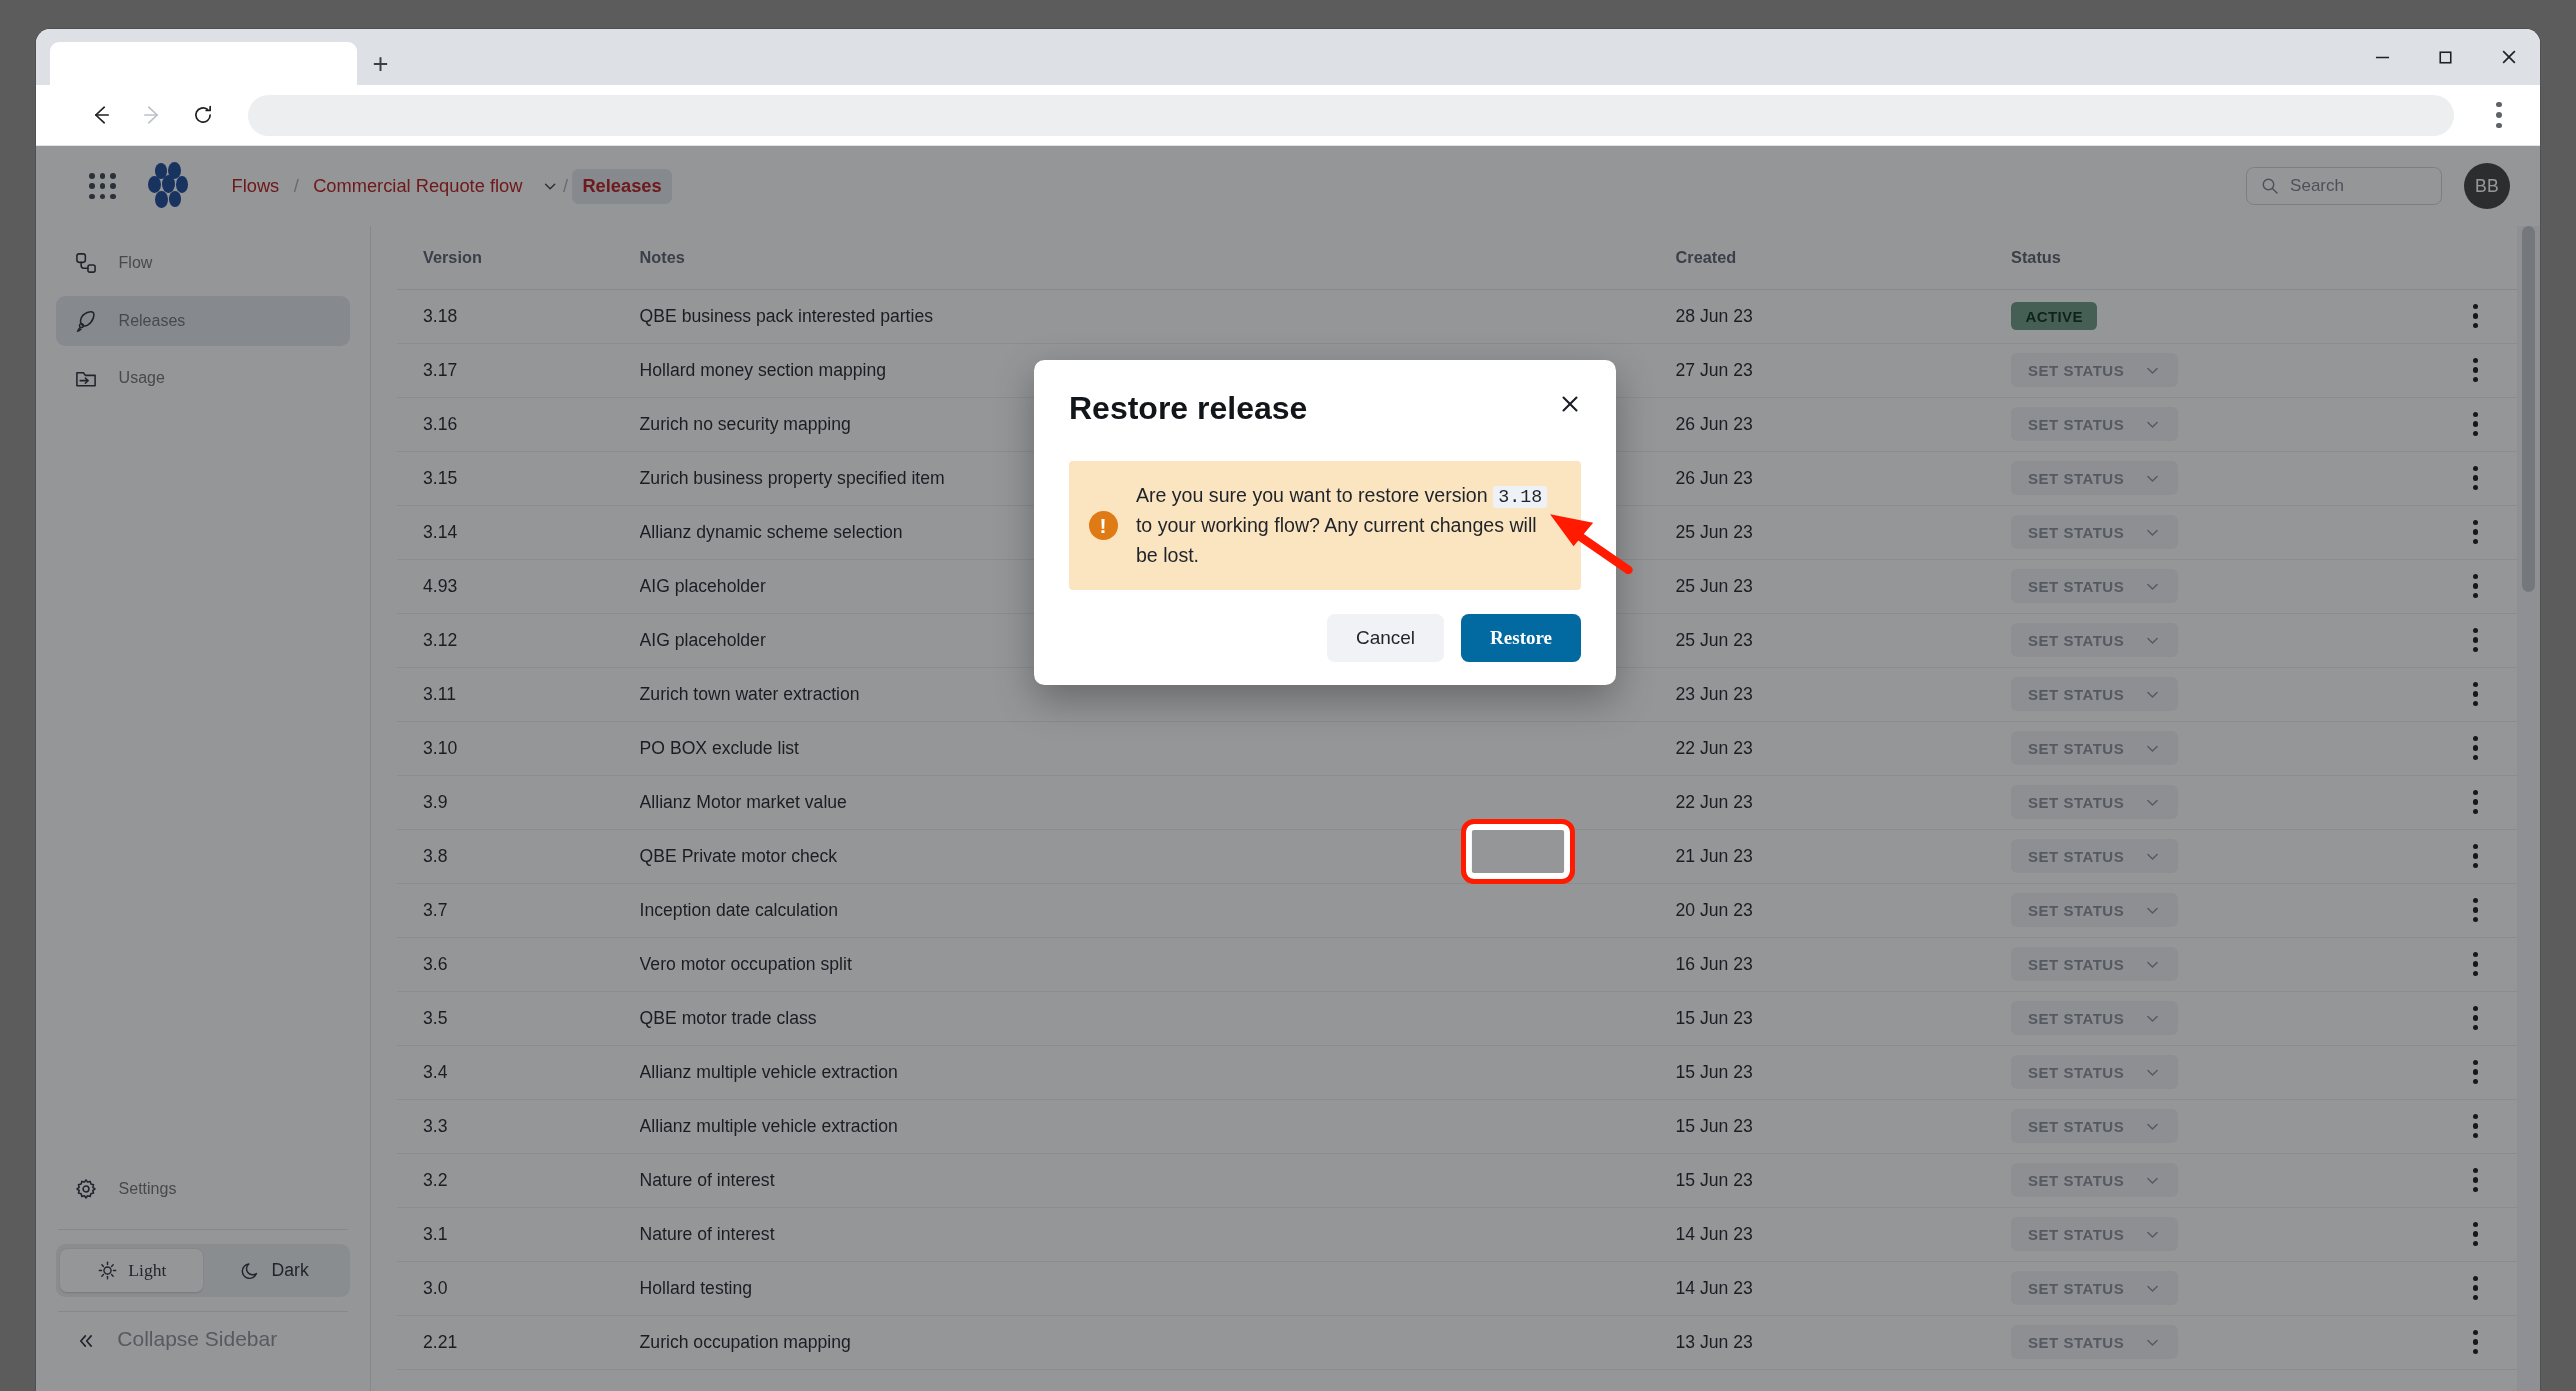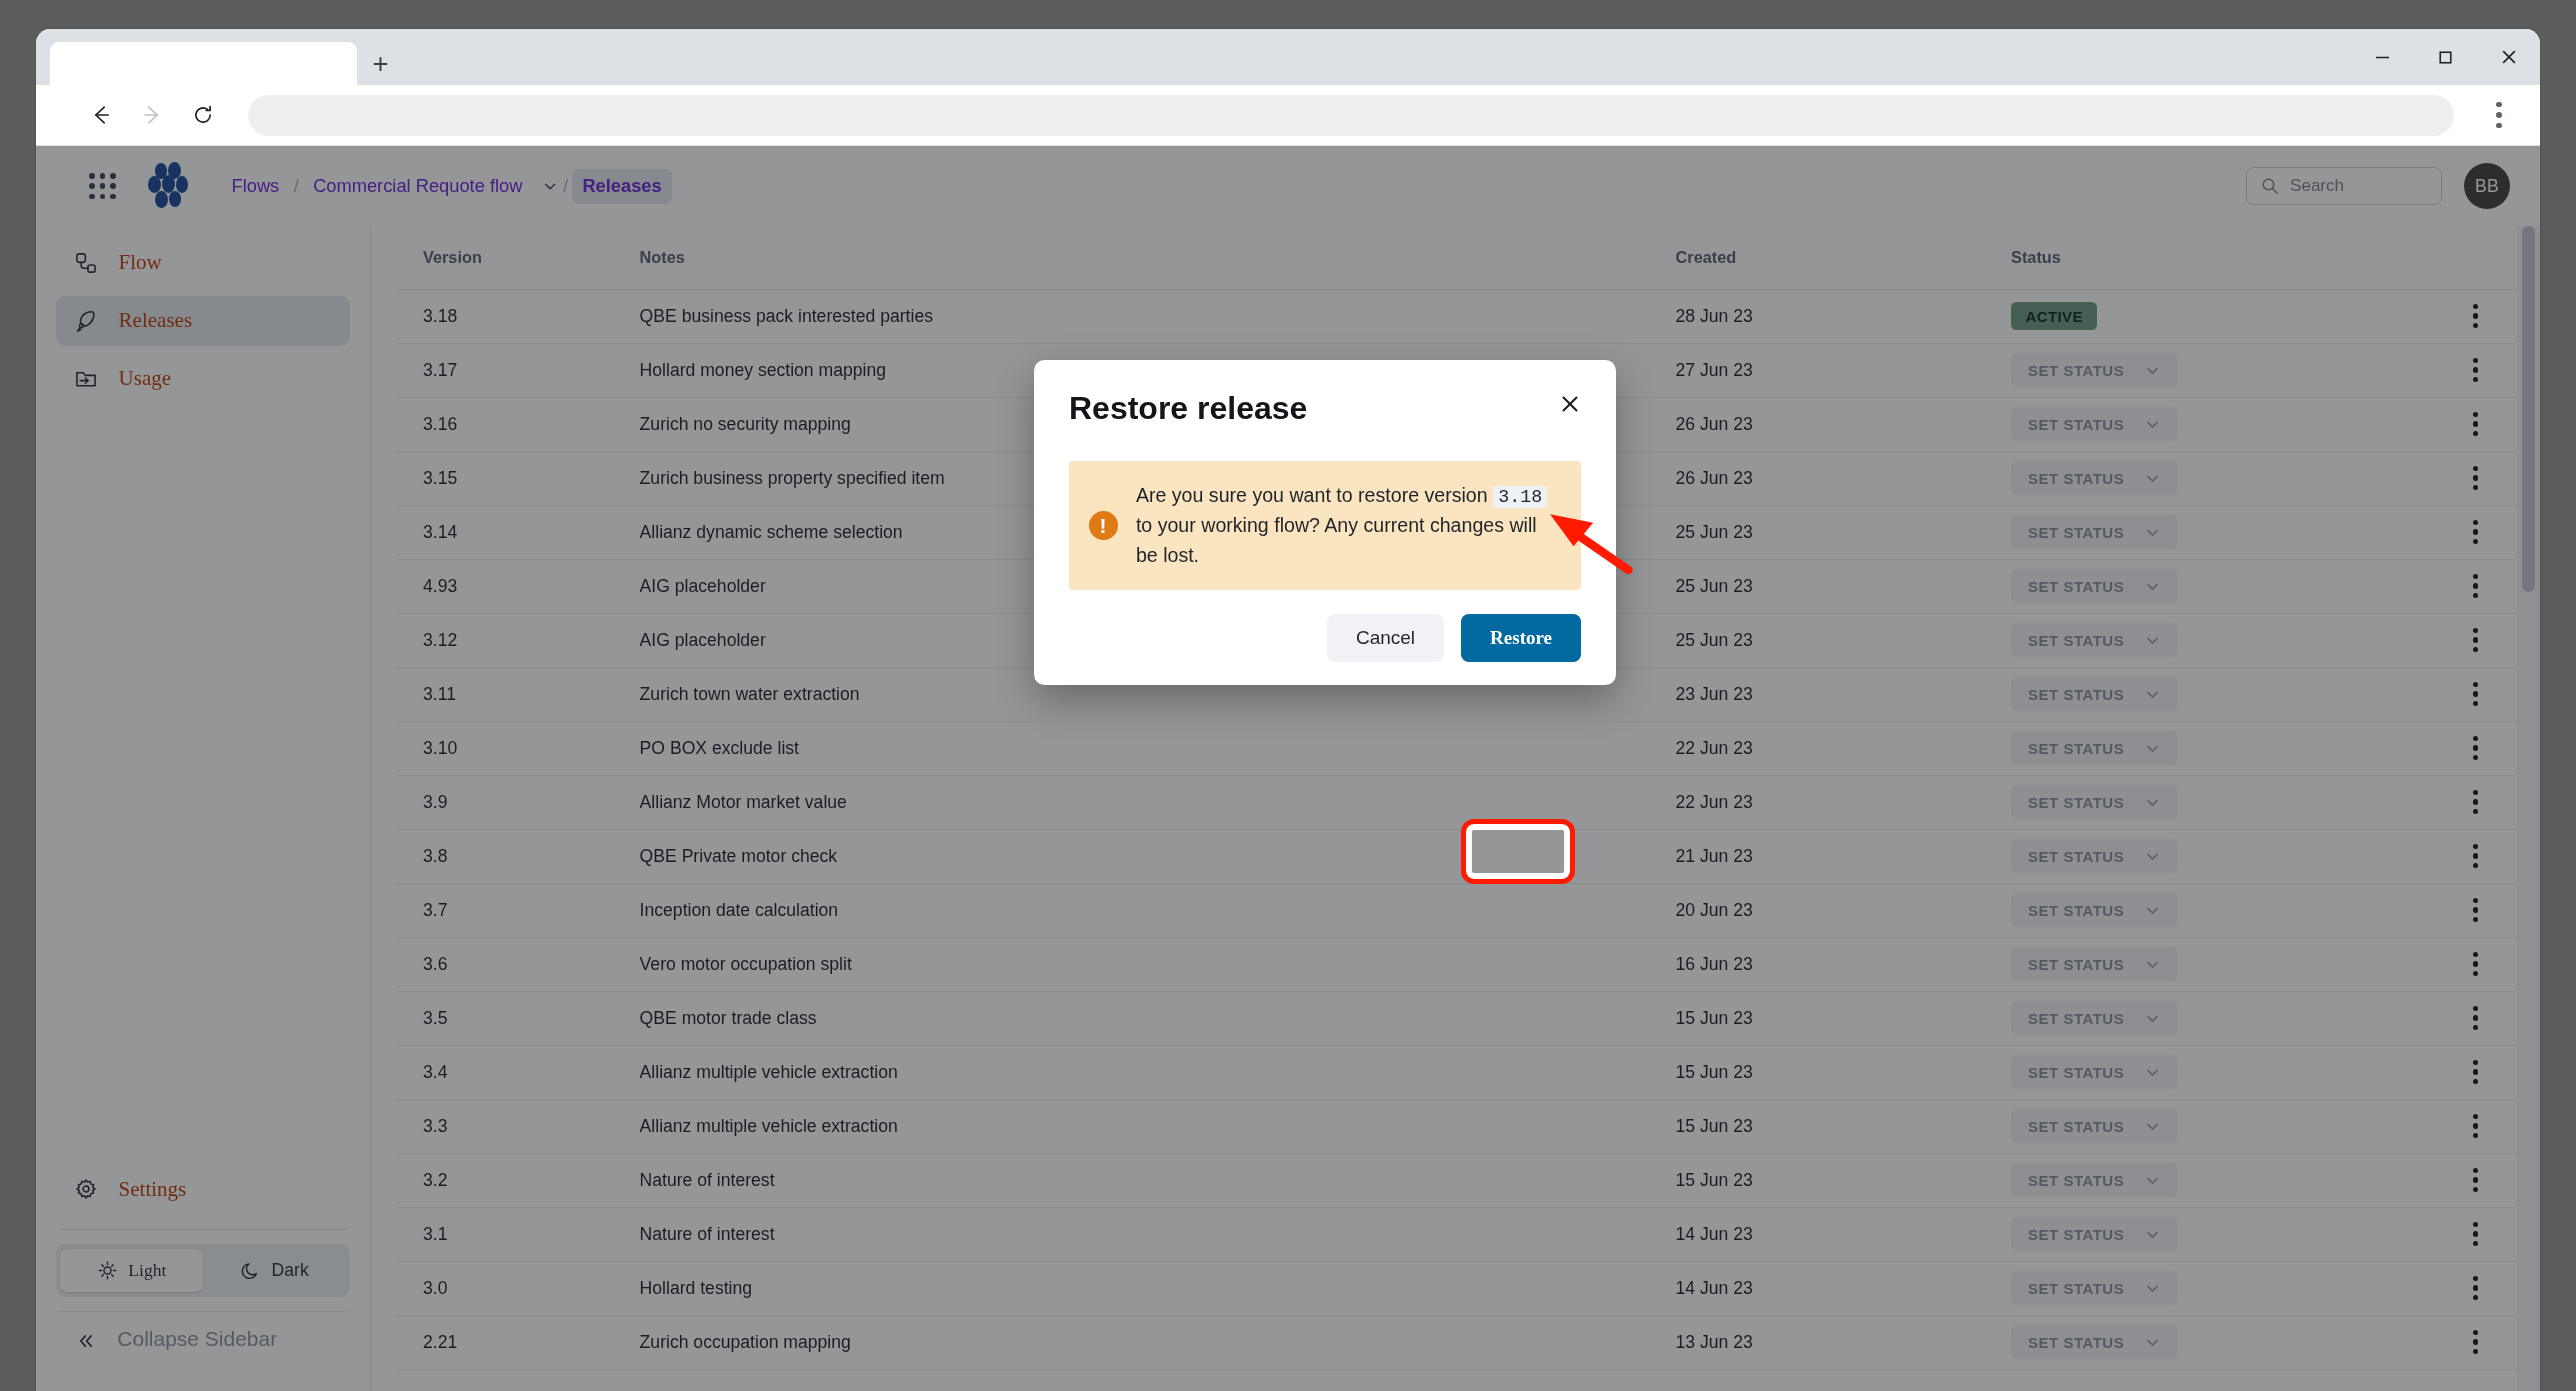--- a/index.html
+++ b/index.html
@@ -120,21 +120,21 @@
     gap: 4.6px;
     padding: 5.2px;
   }
   #grid-menu-icon i { background: #3c4654; border-radius: 50%; display: block; }
   #app-logo { width: 48px; height: 48px; margin-left: 22px; position: relative; }
   #app-logo span {
     position: absolute; background: #1e4b9c; border-radius: 50%;
   }
   .breadcrumb { display: flex; align-items: center; margin-left: 30px; }
   .bc-item {
-    font-size: 18.3px; color: #6d28d9;
+    font-size: 18.3px; color: #b91c1c;
     padding: 6.5px 10.5px; border-radius: 6.5px;
     white-space: nowrap;
   }
   .bc-item.current { background: #e3e7ec; font-weight: 600; }
   .bc-sep { font-size: 18.3px; color: #aab0ba; margin: 0 3.9px; }
   .bc-caret { margin-left: 7.8px; display: inline-flex; color: #3c4654; }
   #header-right {
     margin-left: auto;
     display: flex; align-items: center; gap: 22px;
   }
@@ -159,23 +159,22 @@
     width: 335px;
     border-right: 1.3px solid #e4e6e9;
     display: flex; flex-direction: column;
     padding: 11.8px 19.6px 0 19.6px;
     background: #ffffff;
   }
   .side-item {
     display: flex; align-items: center; gap: 18.3px;
     height: 50px; padding: 0 15.7px;
     border-radius: 9.1px;
-    font-size: 21px; color: #c2410c;
+    font-size: 16px; color: #737373;
     margin-bottom: 7.8px;
-    font-family: Liberation Serif, serif;
   }
   .side-item.active { background: #e3e7ec; }
   .side-icon { width: 29px; height: 29px; display: flex; align-items: center; justify-content: center; color: #2b313b; }
 
   #sidebar-bottom { margin-top: auto; padding-bottom: 18.3px; }
   .side-sep { height: 1.3px; background: #e4e6e9; margin: 14.4px 2.6px; }
   #theme-toggle {
     display: flex; background: #eceef1; border-radius: 9.1px; padding: 4.6px;
   }
   .theme-opt {

